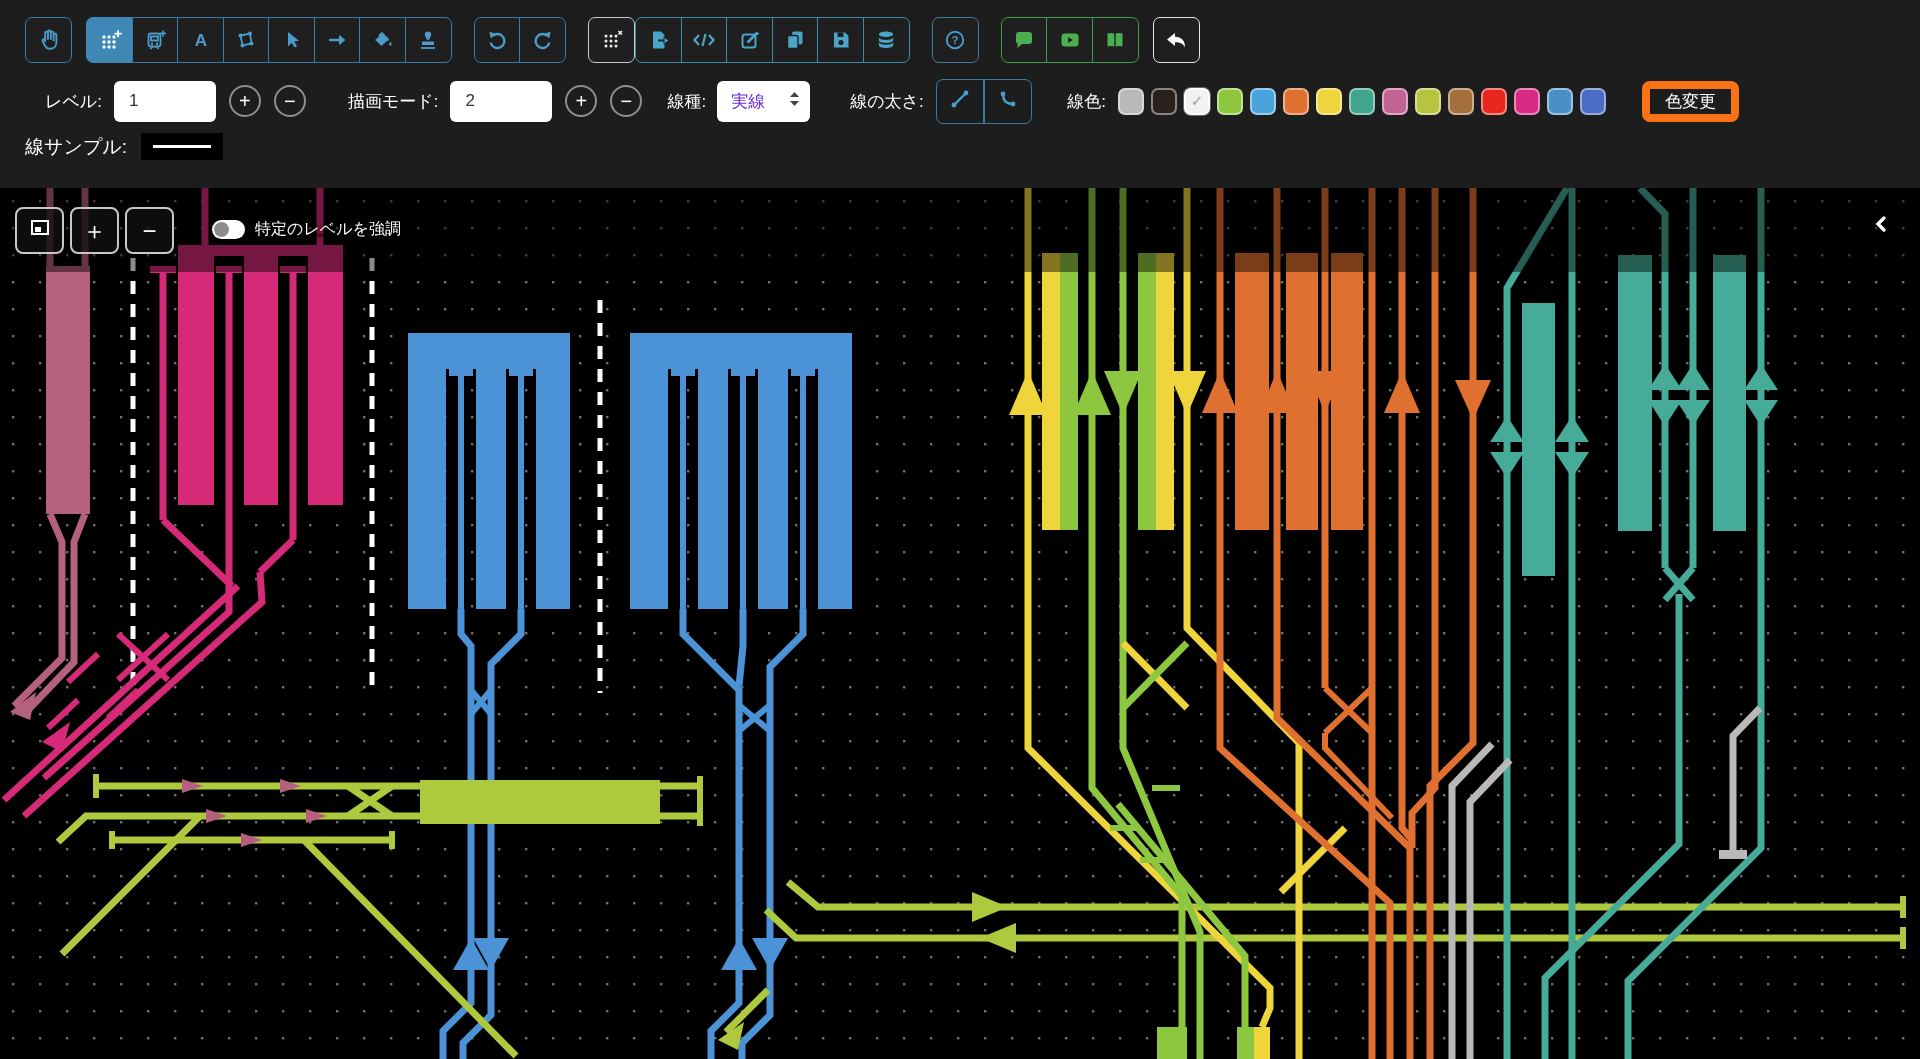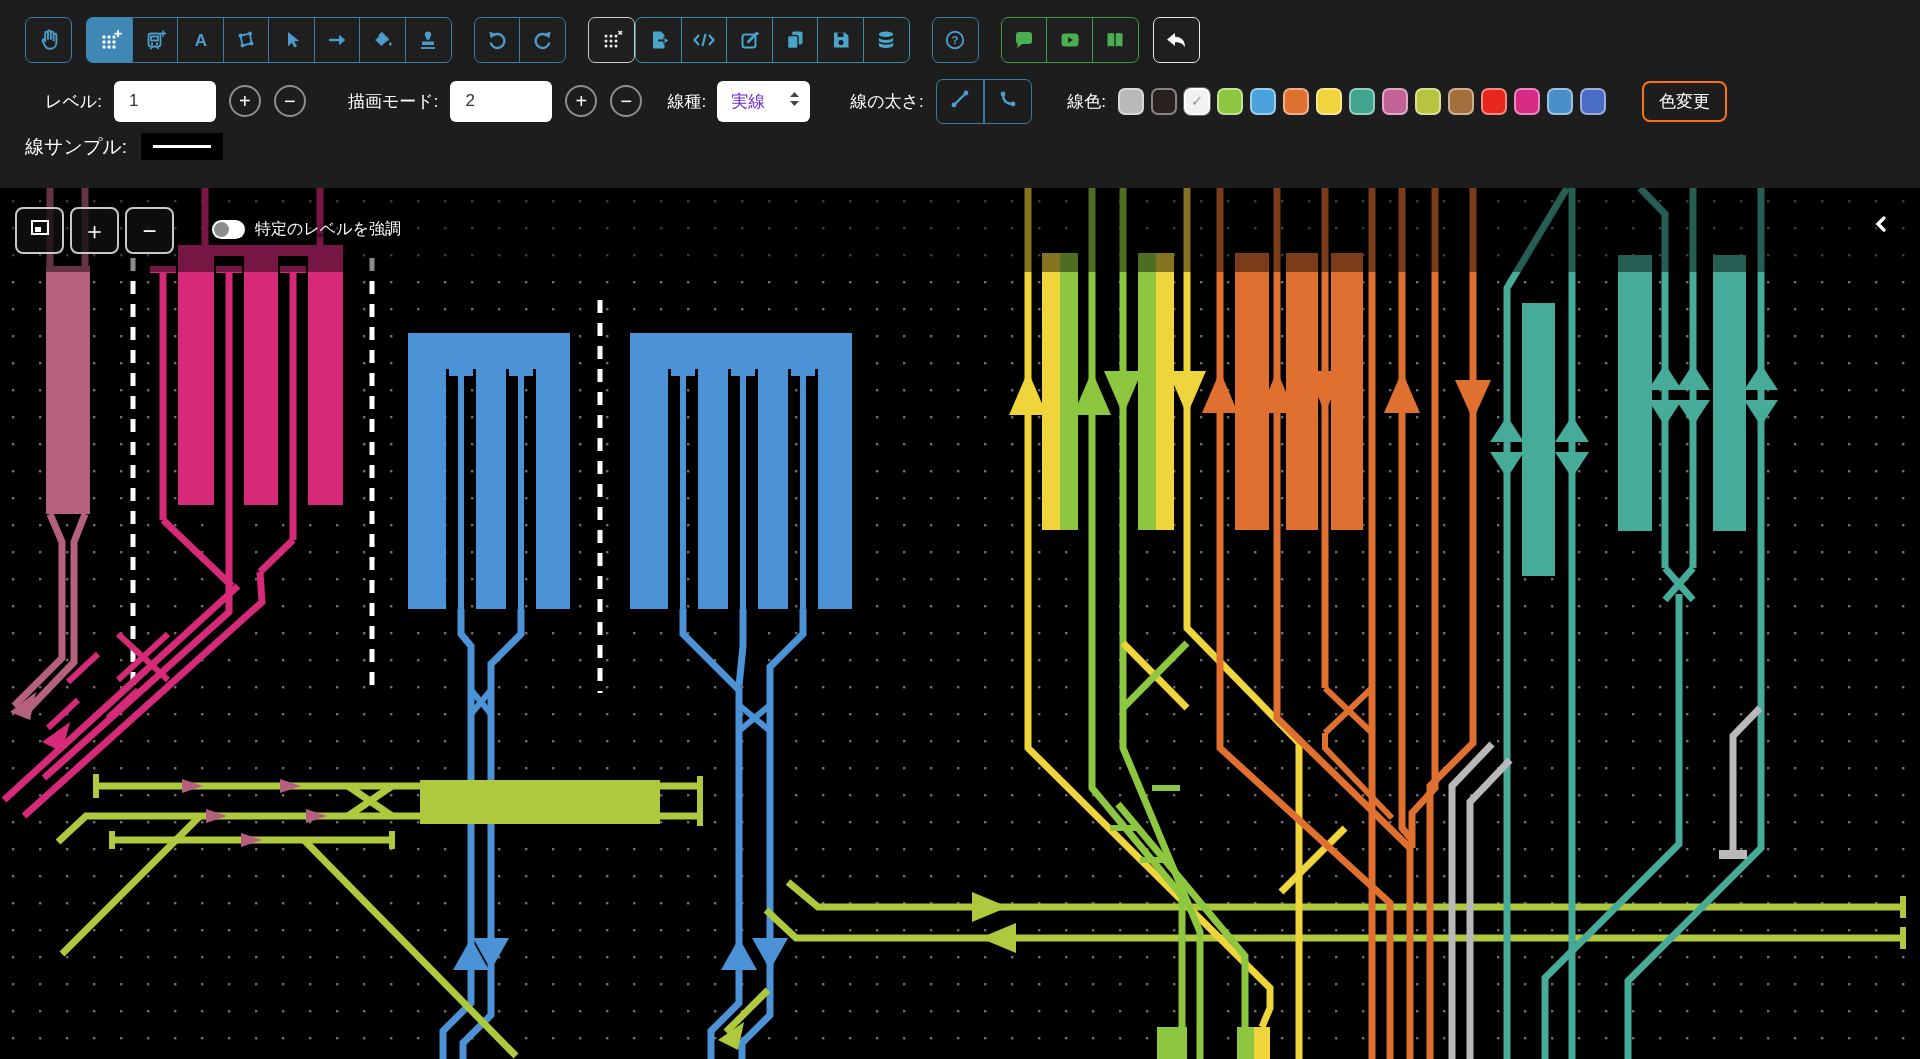--- a/index.html
+++ b/index.html
@@ -35,21 +35,21 @@
   .modebtn { width:49px; height:45px; background:transparent; border:1.5px solid #3a7ca6; color:#4b9cca;
              display:flex; align-items:center; justify-content:center; cursor:pointer; }
   .modebtn:first-child { border-radius:7px 0 0 7px; }
   .modebtn:last-child { border-radius:0 7px 7px 0; margin-left:-1.5px; }
   .swatches { display:flex; margin-left:12px; }
   .swatch { width:26px; height:27px; border-radius:7px; margin-right:7px; border:2px solid rgba(255,255,255,.45);
             cursor:pointer; position:relative; }
   .swatch.sel { border-color:#fff; box-shadow:0 0 0 1px #666; }
   .swatch .chk { position:absolute; inset:0; display:flex; align-items:center; justify-content:center;
                  color:#9b9b9b; font-size:15px; font-weight:bold; }
-  .changecolor { margin-left:29px; height:41px; padding:0 15px; background:transparent; border:2px solid #f97316;
+  .changecolor { margin-left:29px; height:41px; padding:0 15px; background:transparent; border:8px solid #f97316;
                  border-radius:8px; color:#fff; font-size:17px; font-family:inherit; cursor:pointer; }
 
   .row3 { position:absolute; left:25px; top:133px; display:flex; align-items:center; color:#fff; font-size:19px; }
   .samplebox { width:82px; height:27px; background:#000; margin-left:14px; display:flex; align-items:center; justify-content:center; }
   .samplebox i { display:block; width:58px; height:3px; background:#fff; }
 
   
   .canvas-wrap { position:absolute; left:0; top:188px; width:1920px; height:871px; background:#000; }
   .canvas-wrap svg.art { position:absolute; inset:0; }
 

